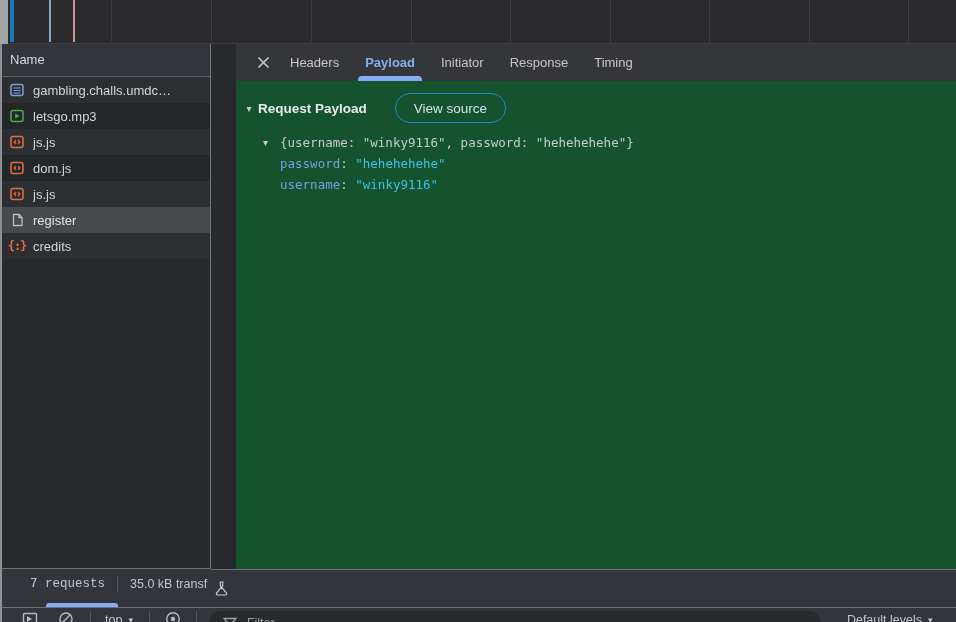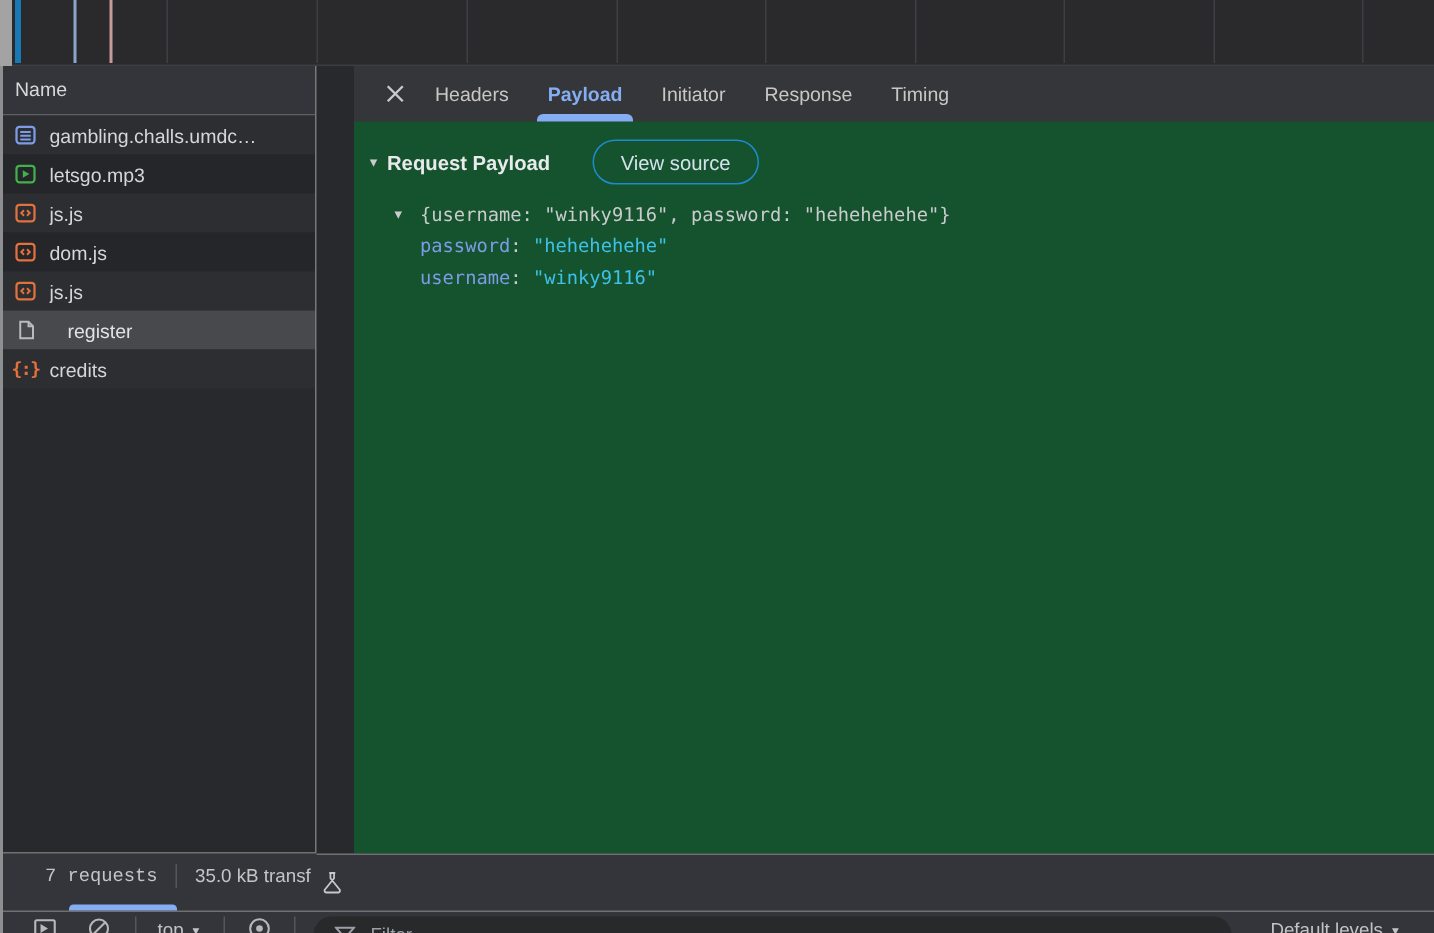--- a/index.html
+++ b/index.html
@@ -24,21 +24,21 @@
 
   
   .sidebar { position:absolute; left:2px; top:44px; width:209px; bottom:54px;
              background:#28292c; border-right:1px solid #77787a; }
   .name-header { height:33px; line-height:32px; padding-left:8px; background:#33353a;
                  border-bottom:1px solid #5f6062; color:#d6d8da; font-size:13px; }
   .req-row { height:26px; display:flex; align-items:center; font-size:13px; color:#d4d6d8;
              white-space:nowrap; overflow:hidden; cursor:default; }
   .req-row.light { background:#2c2e31; }
   .req-row.dark  { background:#242629; }
-  .req-row.selected { background:#47494c; color:#e2e3e5;gap:12px; }
+  .req-row.selected { background:#47494c; color:#e2e3e5; }
   .req-icon { width:14px; height:14px; margin:0 9px 0 8px; flex:0 0 14px; display:flex;
               align-items:center; justify-content:center; }
   .req-icon svg { display:block; }
   .json-glyph { font-family:"DejaVu Sans Mono", monospace; font-size:12px; font-weight:bold;
                 color:var(--json-icon); letter-spacing:-1px; }
   .req-name { overflow:hidden; text-overflow:ellipsis; }
 
   
   .net-summary { position:absolute; left:2px; width:209px; bottom:24px; height:30px;
                  background:#33353a; border-top:1px solid #6f7072; display:flex; align-items:center;

